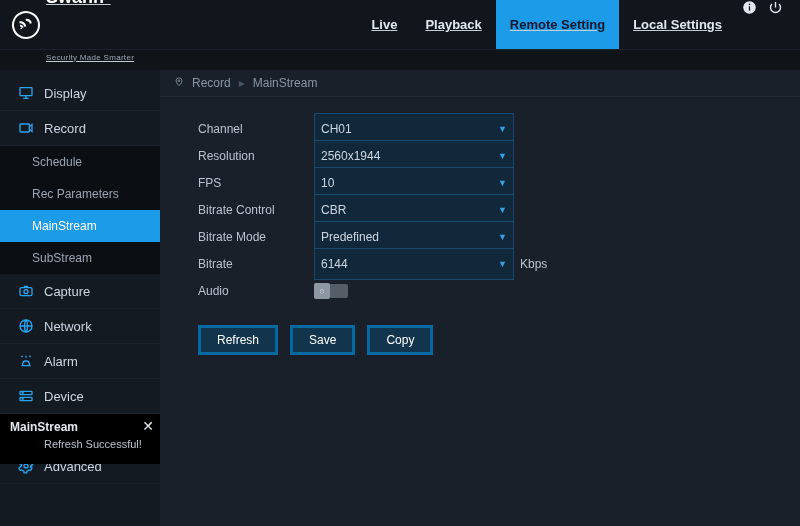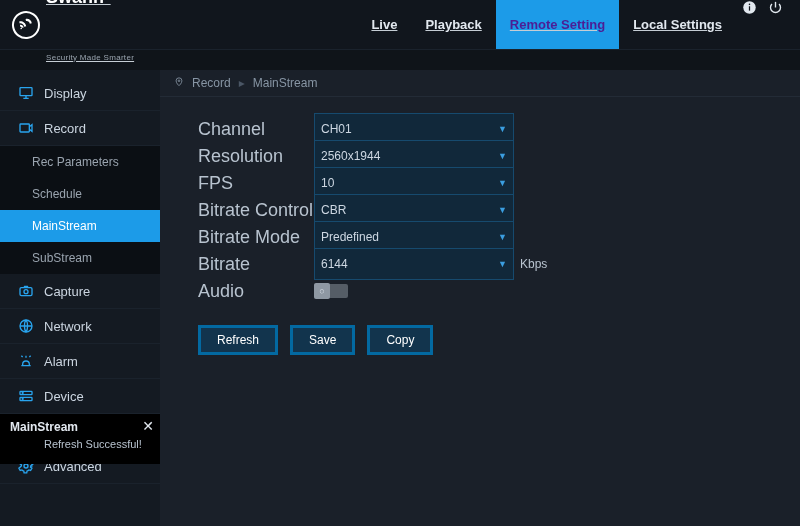--- a/index.html
+++ b/index.html
@@ -32,21 +32,21 @@
   .logo-mark svg { width: 16px; height: 16px; }
   .logo-text { display: flex; flex-direction: column; line-height: 1; }
   .logo-brand { color: #fff; font-size: 18px; font-weight: bold; }
   .logo-tag { color: #9aa4af; font-size: 8px; letter-spacing: .3px; margin-top: 48px; }
   .logo-reg { color:#9aa4af; font-size:9px; vertical-align: super; }
   .header-nav { margin-left: auto; display: flex; align-items: flex-start; height: 100%; }
   .hn-item {
     height: 100%; display: flex; align-items: center; padding: 0 14px;
     color: #e2e8ef; font-size: 13px; font-weight: bold; cursor: pointer;
   }
-  .hn-item.active { background: #1c9be8; color: #4c1d95; }
+  .hn-item.active { background: #1c9be8; color: #0f172a; }
   .hn-icon { width: 26px; display: flex; justify-content: center; align-items: center; cursor: pointer; color:#e2e8ef; }
   .body { display: flex; height: 476px; margin-top: 20px; }
   .sidebar {
     width: 160px; background: #141a22; padding-top: 6px;
     display: flex; flex-direction: column;
   }
   .sb-sect {
     display: flex; align-items: center; gap: 10px;
     padding: 9px 12px 9px 18px;
     color: #cbd5e0; font-size: 13px; cursor: pointer;
@@ -63,21 +63,21 @@
   .sb-sub.active { background: #1c9be8; color: #fff; }
   .main { flex: 1; background: #1a2029; padding: 0; }
   .crumbs {
     display:flex; align-items:center; gap:8px;
     padding: 6px 14px; color:#8795a4; font-size:12px;
     border-bottom: 1px solid #232b36;
   }
   .crumbs .sep { color:#4a5665; }
   .panel { padding: 22px 16px 16px 38px; }
   .row { display:flex; align-items:center; margin-bottom: 7px; height: 20px;}
-  .row-label { width: 116px; color:#b8c3cf; font-size:18px; }
+  .row-label { width: 116px; color:#b8c3cf; font-size:12px; }
   .sel {
     width: 200px; height: 32px; line-height: 18px;
     background: #11283a;
     border: 1px solid #164a6e;
     color:#cdd7e2; font-size:12px; padding: 0 6px;
     position: relative; cursor: pointer;
     display:flex; align-items:center; justify-content:space-between;
   }
   .sel .caret { color:#3b9ee0; font-size:9px; }
   .unit { margin-left: 6px; color:#b8c3cf; font-size:12px; }
@@ -156,22 +156,22 @@
     <div class="sb-sect">
       <span class="ic ic-blue">
           <svg viewBox="0 0 24 24" fill="none" stroke="currentColor" stroke-width="2">
             <rect x="3" y="6" width="14" height="12" rx="1"></rect>
             <path d="M17 10l4-3v10l-4-3"></path>
           </svg>
         </span>
       <span>Record</span>
     </div>
     <div class="sub-area">
+      <div class="sb-sub">Schedule</div>
       <div class="sb-sub">Rec Parameters</div>
-      <div class="sb-sub">Schedule</div>
       <div class="sb-sub active">MainStream</div>
       <div class="sb-sub">SubStream</div>
     </div>
     <div class="sb-sect">
       <span class="ic ic-blue">
           <svg viewBox="0 0 24 24" fill="none" stroke="currentColor" stroke-width="2">
             <rect x="3" y="7" width="18" height="12" rx="2"></rect>
             <circle cx="12" cy="13" r="3"></circle>
             <path d="M9 7l1-2h4l1 2"></path>
           </svg>

